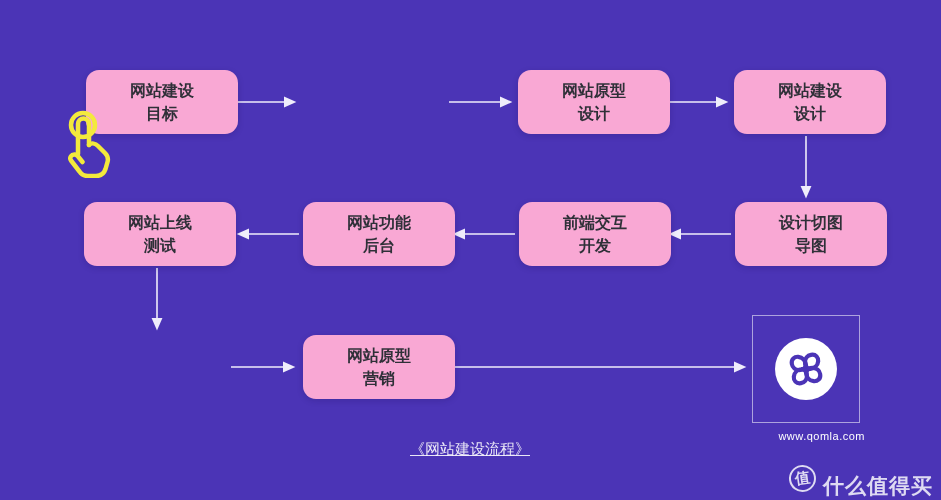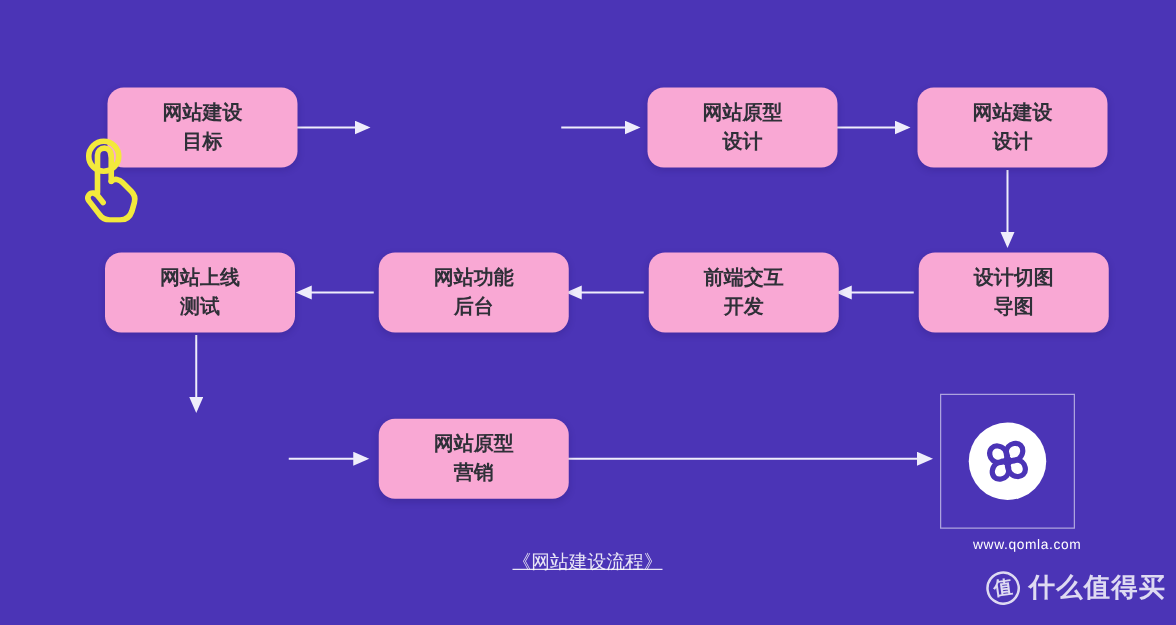--- a/index.html
+++ b/index.html
@@ -38,21 +38,21 @@
   .hand{position:absolute;left:58px;top:108px;width:62px;height:70px;}
   .watermark{
     position:absolute;right:8px;top:456px;display:flex;align-items:center;
     gap:7px;color:rgba(255,255,255,0.82);
   }
   .wm-badge{
     width:27px;height:27px;border:2px solid rgba(255,255,255,0.82);
     border-radius:50%;display:flex;align-items:center;justify-content:center;
     font-size:15px;font-weight:700;transform:rotate(-8deg);box-sizing:border-box;
   }
-  .wm-text{font-size:21px;font-weight:700;letter-spacing:1px;}
+  .wm-text{font-size:21px;font-weight:700;letter-spacing:1px;margin-top:16px;}
 </style>
 </head>
 <body>
 
 <div class="canvas">
 
   <svg class="arrow-layer" width="941" height="500" viewBox="0 0 941 500">
     <defs>
       <marker id="ah" markerWidth="9" markerHeight="8" refX="6.5" refY="3.5" orient="auto">
         <path d="M0,0 L8,3.5 L0,7 z" fill="#EFEDFB"></path>

